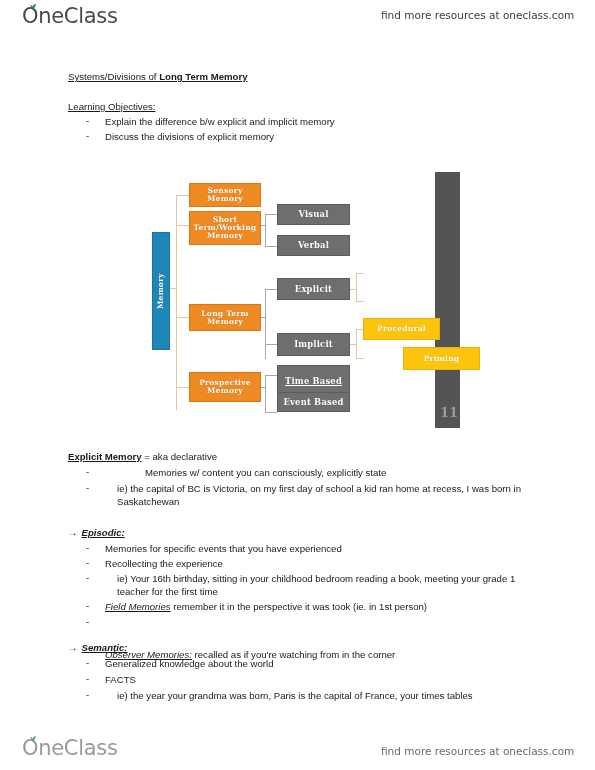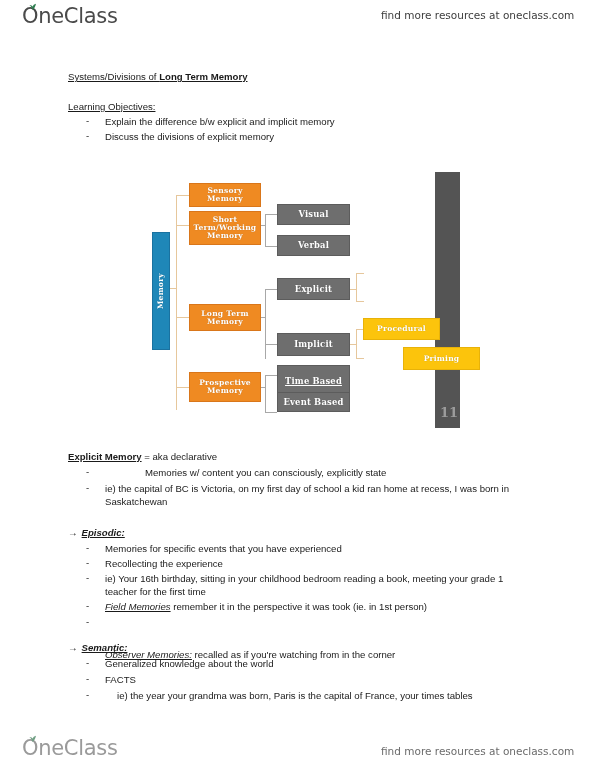--- a/index.html
+++ b/index.html
@@ -63,21 +63,21 @@
     width: 595px;
   }
   .txt {
     position: absolute;
     font-family: "Liberation Sans", sans-serif;
     font-size: 9.6px;
     line-height: 13px;
     color: #1a1a1a;
     white-space: pre;
   }
-  .txt.wrap { white-space: normal; }
+  .txt.wrap { white-space: normal; margin-left: 12px; }
   .u  { text-decoration: underline; }
   .b  { font-weight: bold; }
   .i  { font-style: italic; }
 
   .bullet-dash {
     position: absolute;
     font-family: "Liberation Sans", sans-serif;
     font-size: 9.6px;
     color: #1a1a1a;
   }

